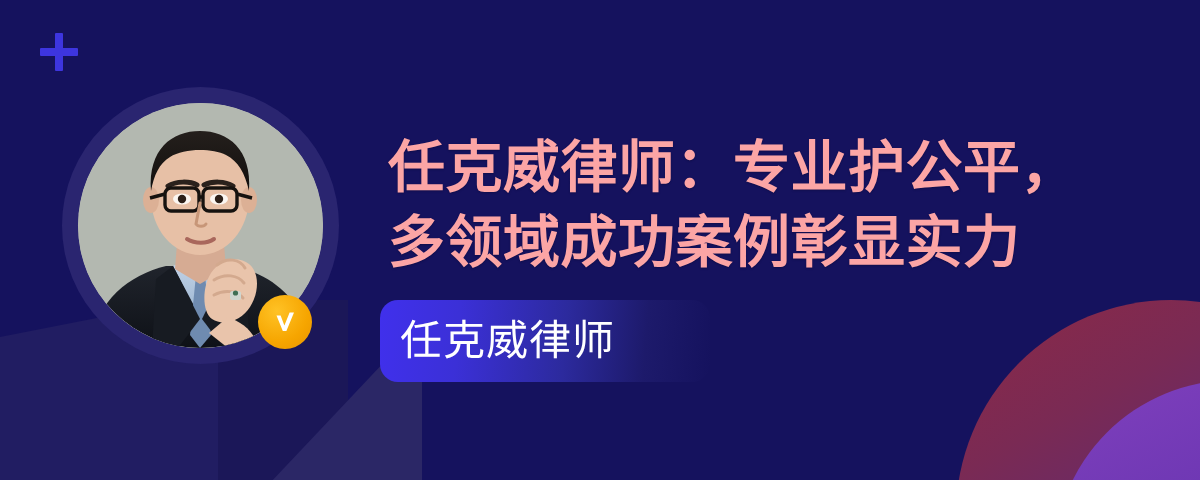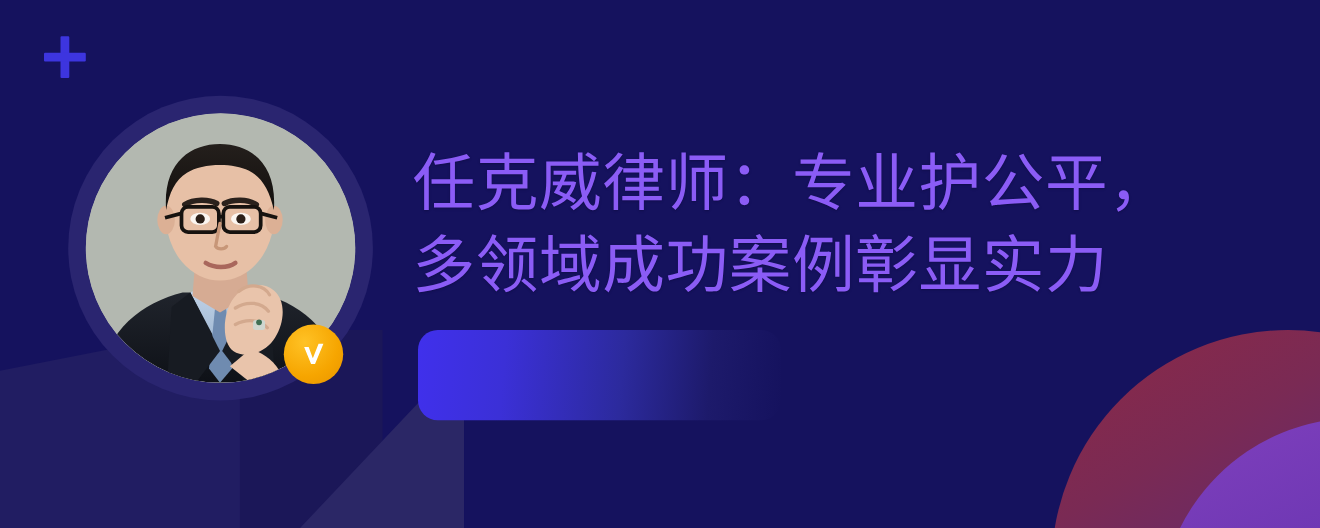--- a/index.html
+++ b/index.html
@@ -149,27 +149,27 @@
   }
   .verified-badge svg {
     display: block;
     width: 30px;
     height: 30px;
   }
 
   
   .headline {
     position: absolute;
-    left: 375px;
+    left: 388px;
     top: 130px;
     width: 700px;
     font-size: 57px;
     line-height: 1.31;
-    font-weight: 400;
-    color: #8b5cf6;
+    font-weight: 700;
+    color: #fca5a5;
     letter-spacing: 0.5px;
     white-space: pre-wrap;
     z-index: 5;
     text-shadow: 0 1px 2px rgba(8, 6, 40, 0.35);
   }
 
   .name-pill {
     position: absolute;
     left: 380px;
     top: 300px;
@@ -282,16 +282,17 @@
       </svg>
     </div>
     <div class="verified-badge">
       <svg viewBox="0 0 30 30" xmlns="http://www.w3.org/2000/svg" aria-hidden="true">
         <path d="M6.5 8.5 L12.8 24 L16.4 24 L24 5.5 L19.6 5.5 L14.4 18.6 L10.6 8.5 Z" fill="#ffffff"></path>
       </svg>
     </div>
   </div>
 
   <div class="name-pill"></div>
+  <div class="name-pill-label">任克威律师</div>
 
   <div class="headline">任克威律师：专业护公平，多领域成功案例彰显实力</div>
 
 </div>
 
 </body></html>

